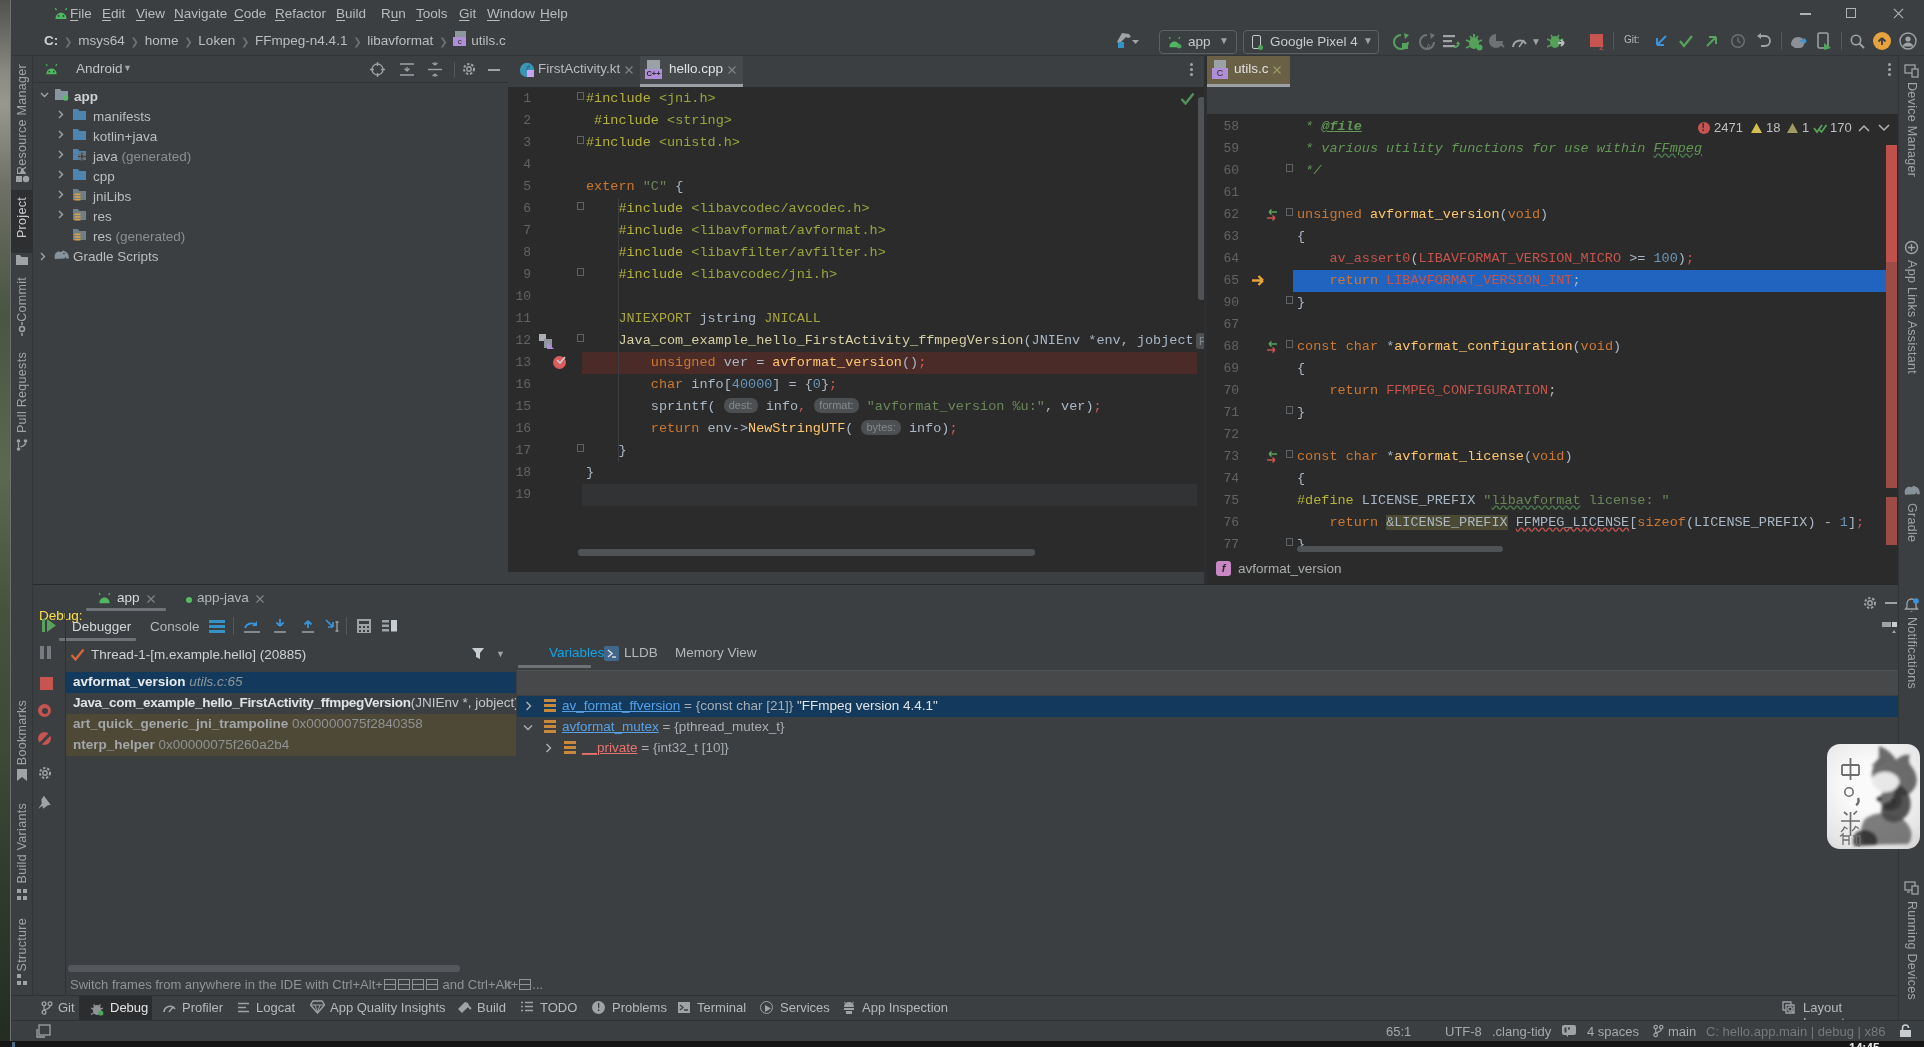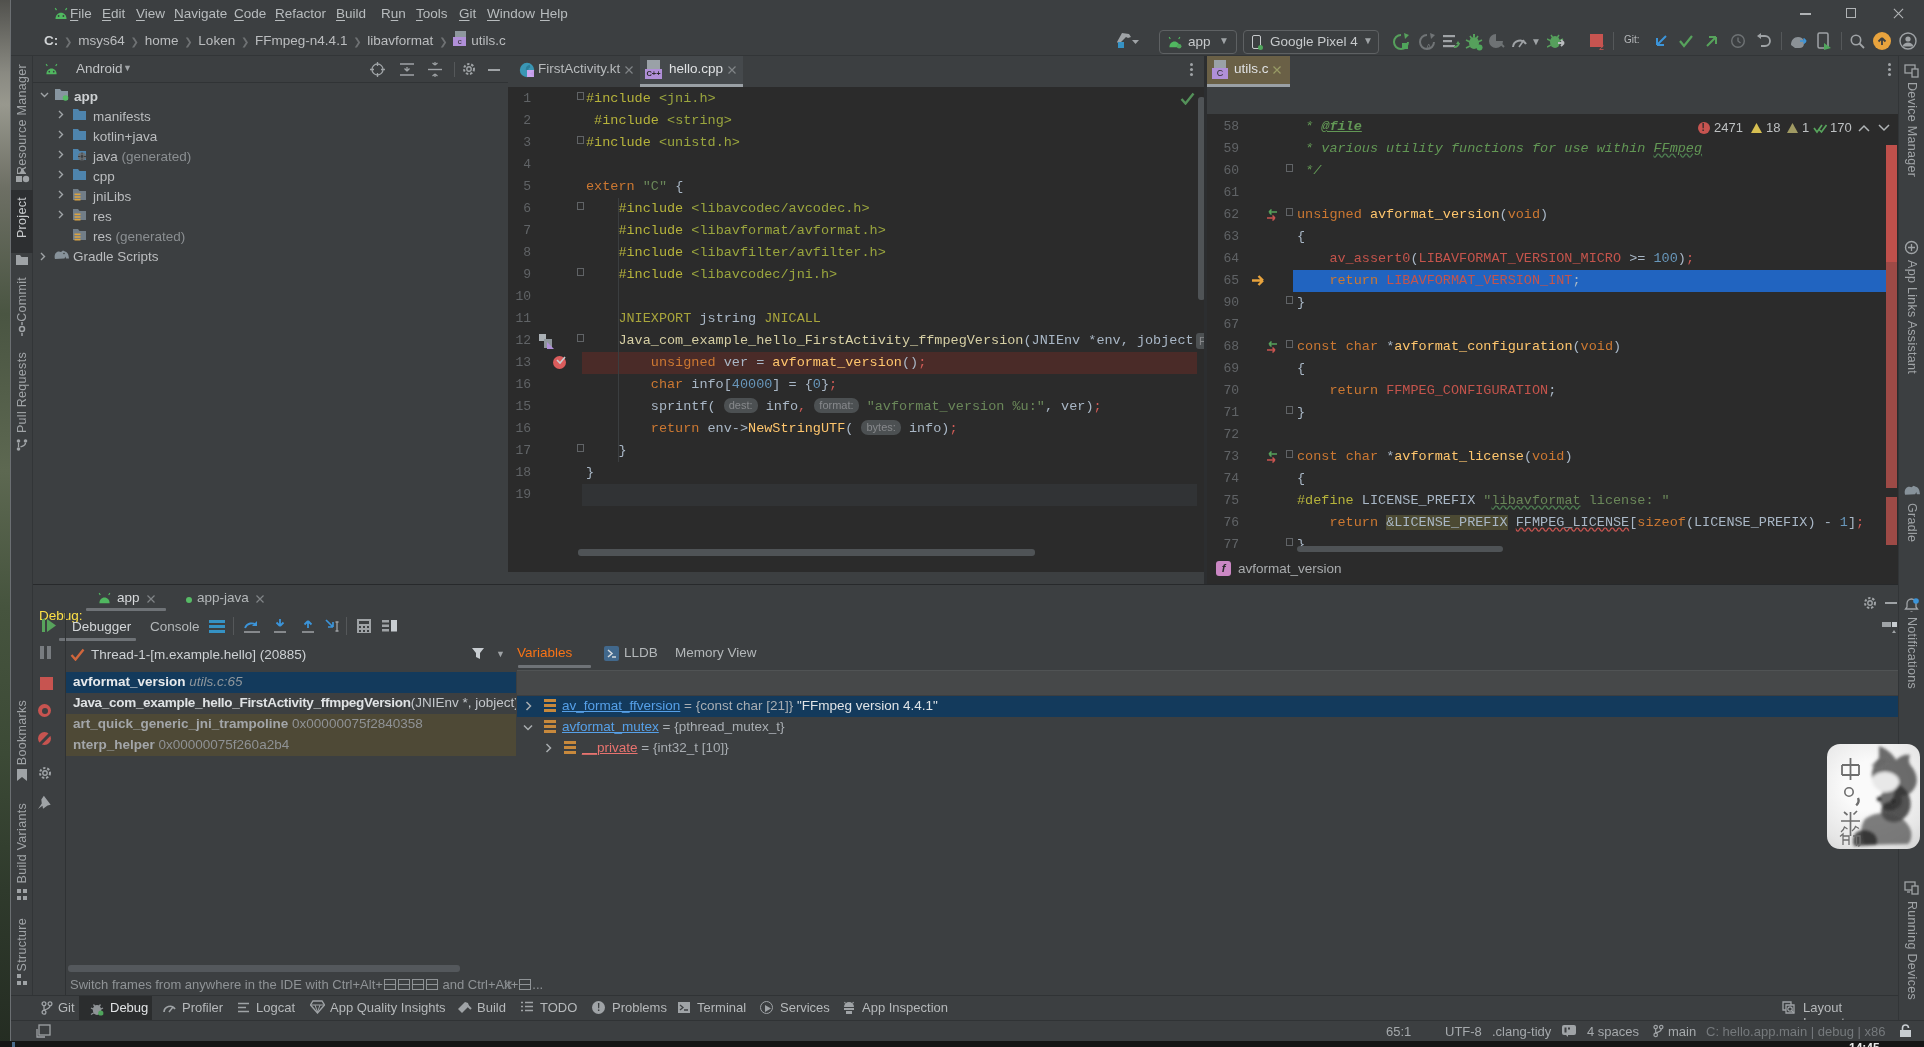--- a/index.html
+++ b/index.html
@@ -645,21 +645,21 @@
 <div class="abs" style="left:40px;top:89px;white-space:nowrap"><b style="color:#e8eaec">avformat_version </b><i style="color:#90979c">utils.c:65</i></div>
 <div class="abs" style="left:40px;top:110px;white-space:nowrap;width:443px;overflow:hidden"><b style="color:#dfe2e4;letter-spacing:-0.3px">Java_com_example_hello_FirstActivity_ffmpegVersion</b><span style="color:#c3c7cb">(JNIEnv *, jobject) </span></div>
 <div class="abs" style="left:40px;top:131px;white-space:nowrap"><b style="color:#a3a6a9">art_quick_generic_jni_trampoline </b><span style="color:#8f9295">0x00000075f2840358</span></div>
 <div class="abs" style="left:40px;top:152px;white-space:nowrap"><b style="color:#a3a6a9">nterp_helper </b><span style="color:#8f9295">0x00000075f260a2b4</span></div>
 <div class="abs" style="left:35px;top:380px;width:392px;height:7px;background:#54585c;border-radius:3px"></div>
 <div class="abs" style="left:37px;top:392px;color:#8f9396;font-size:13px;white-space:nowrap">Switch frames from anywhere in the IDE with Ctrl+Alt+<span class="cjk"></span><span class="cjk"></span><span class="cjk"></span><span class="cjk"></span> and Ctrl+Alt+<span class="cjk"></span>...</div>
 <svg class="abs" style="left:470px;top:395px" width="10" height="10" viewBox="0 0 10 10">
         <path d="M1.5 1.5l7 7m0-7l-7 7" stroke="#808487" stroke-width="1.2"></path>
       </svg>
 
-<span class="abs" style="left:484px;top:60px;color:#f97316">Variables</span>
+<span class="abs" style="left:516px;top:60px;color:#0ea5e9">Variables</span>
 <div class="abs" style="left:485px;top:80px;width:73px;height:3px;background:#6f7377;border-radius:1px"></div>
 <div class="abs" style="left:571px;top:61px;width:15px;height:15px;background:#41688c;border-radius:2px"></div>
 <svg class="abs" style="left:571px;top:61px" width="15" height="15" viewBox="0 0 15 15">
         <path d="M4 4l4 3.5L4 11M8 11h4" stroke="#d5dade" stroke-width="1.5" fill="none"></path>
       </svg>
 <span class="abs" style="left:591px;top:60px;color:#b4b8ba">LLDB</span>
 <span class="abs" style="left:642px;top:60px;color:#b4b8ba">Memory View</span>
 
 <div class="abs" style="left:484px;top:85px;width:1381px;height:26px;background:#464849;border-top:1px solid #505354;border-bottom:1px solid #3c3e40"></div>
 

